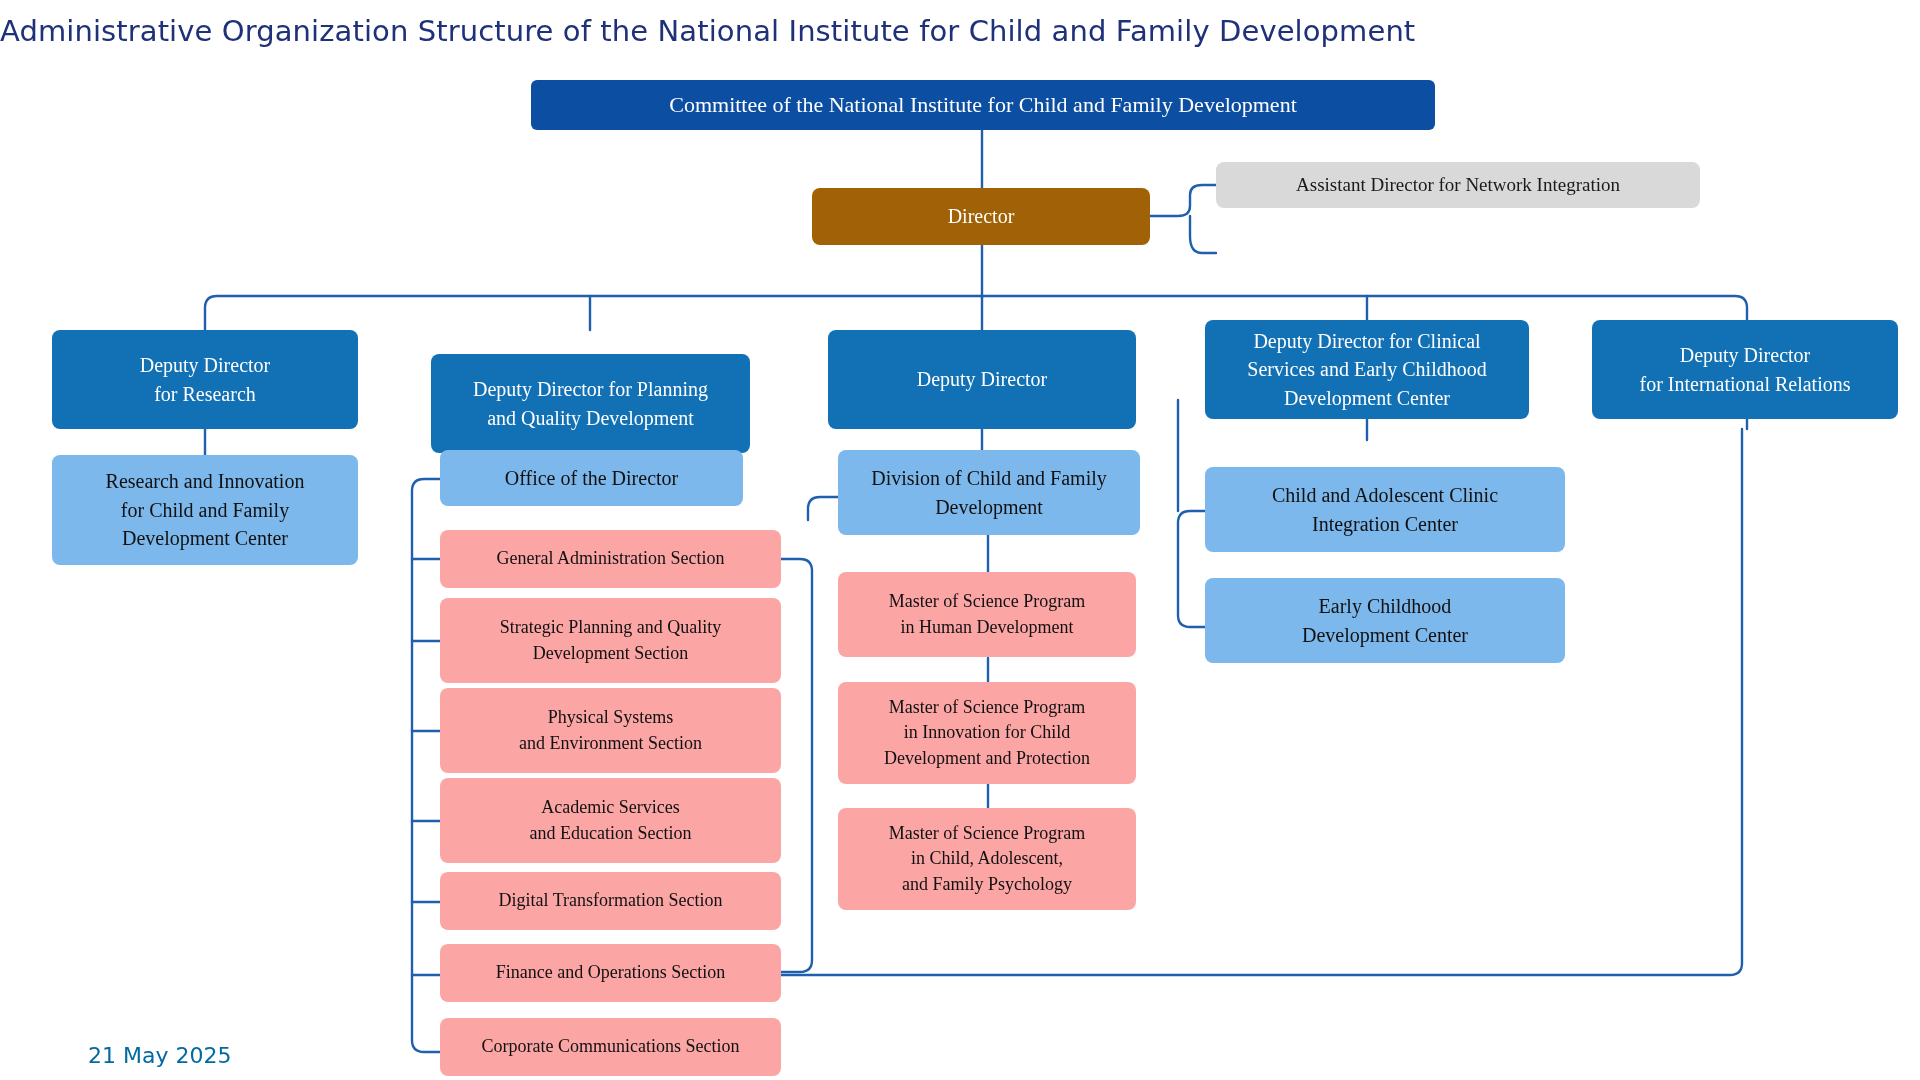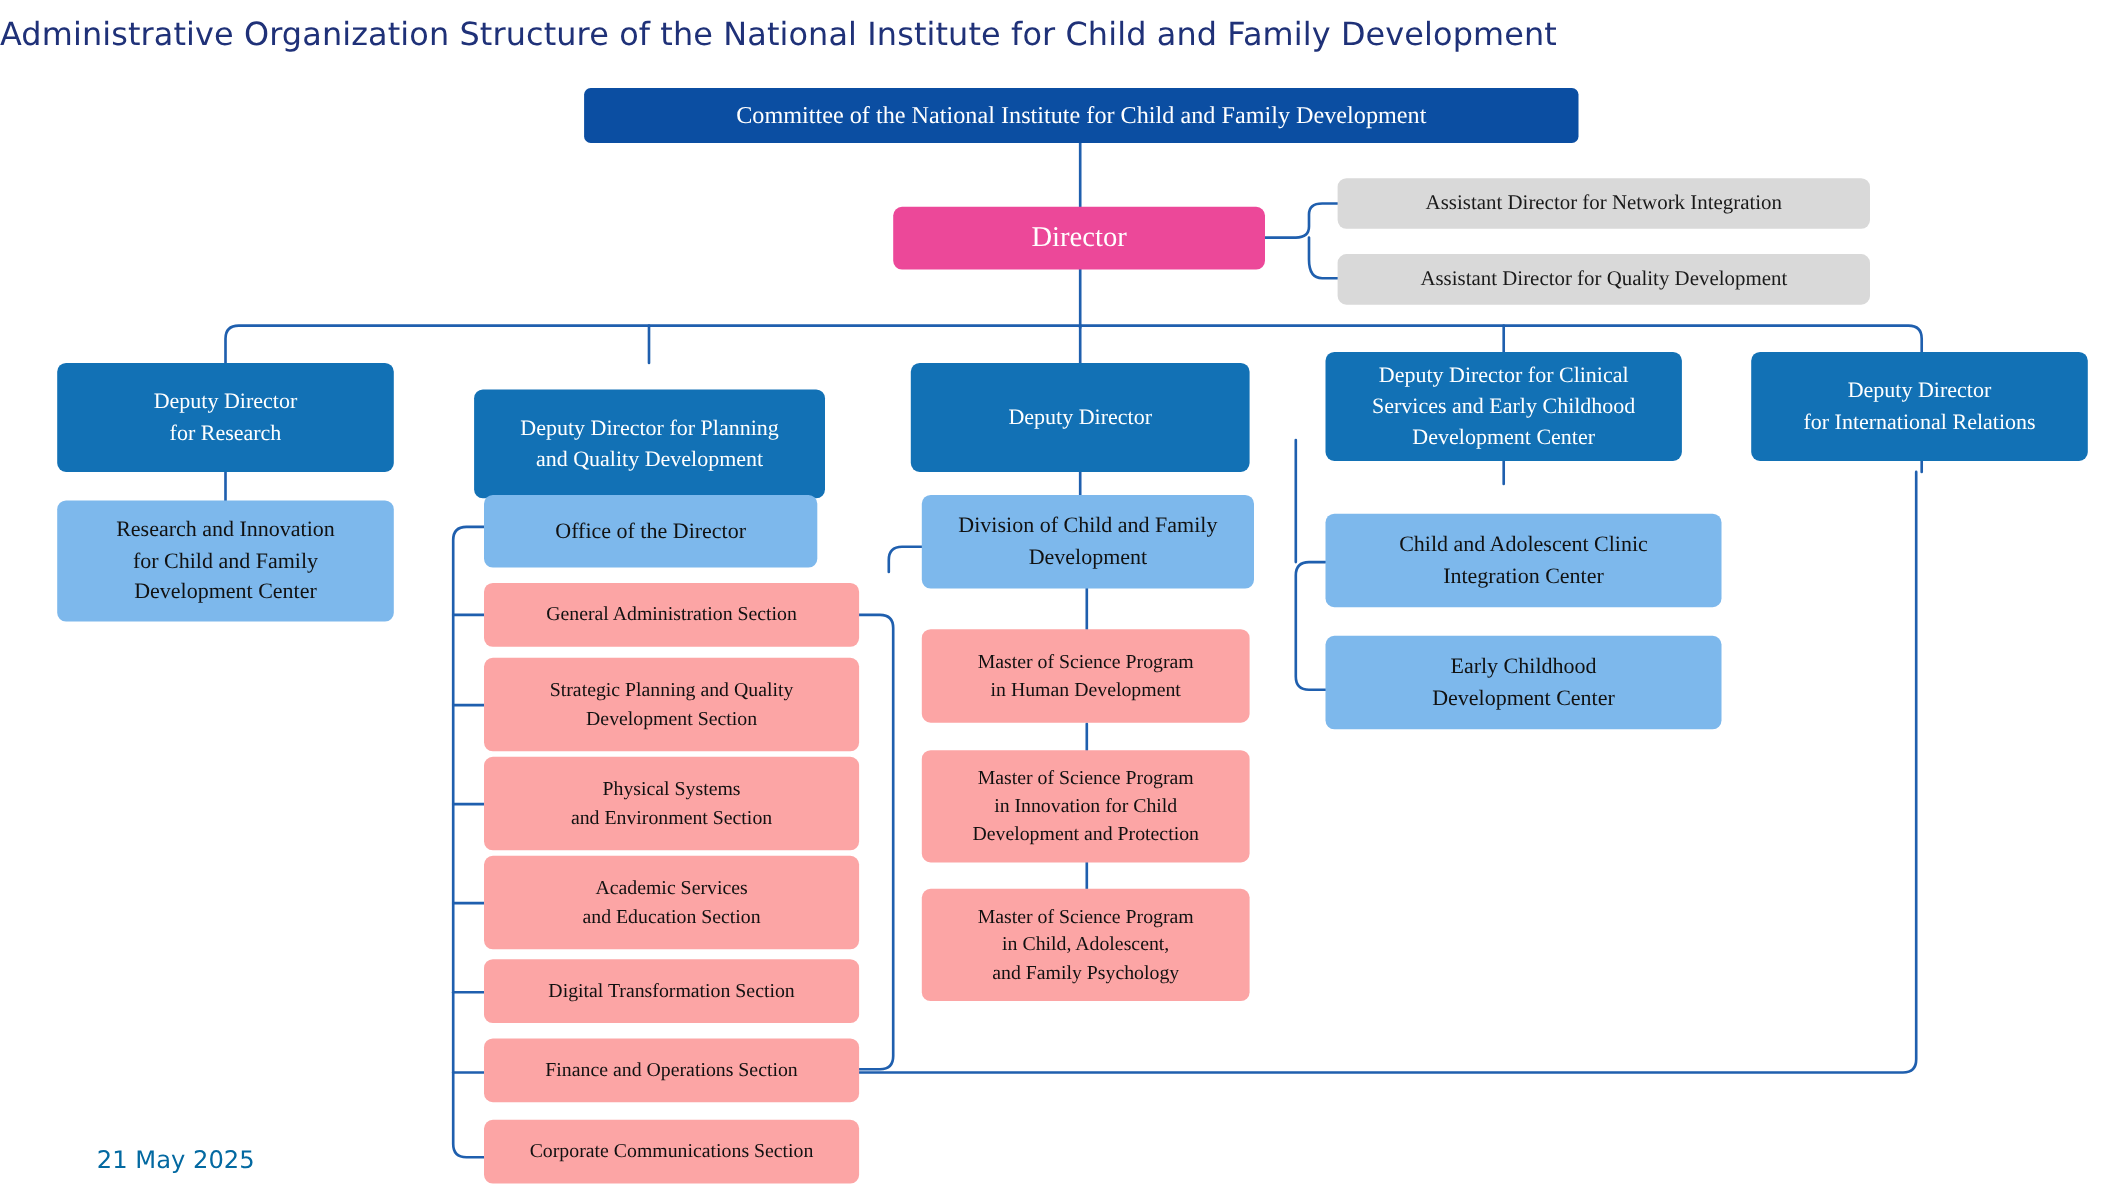--- a/index.html
+++ b/index.html
@@ -51,21 +51,21 @@
   }
   .datestamp {
     position: absolute;
     left: 88px;
     top: 1043px;
     font-size: 22px;
     color: #0369a1;
   }
   
   .lv-committee { background: #0B4EA2; color: #ffffff; font-size: 22px; border-radius: 6px;}
-  .lv-director  { background: #ec4899; color: #ffffff; font-size: 26px; }
+  .lv-director  { background: #a16207; color: #ffffff; font-size: 20px; }
   .lv-assistant { background: #D9D9D9; color: #1a1a1a; font-size: 19px; }
   .lv-deputy    { background: #1271B5; color: #ffffff; font-size: 20px; }
   .lv-center    { background: #7DB8EC; color: #111111; font-size: 20px; }
   .lv-section   { background: #fca5a5; color: #111111; font-size: 18px; }
 </style>
 </head>
 <body>
 
 <div id="canvas">
 
@@ -114,42 +114,41 @@
       <path d="M 1747 419 L 1747 429"></path>
     </g>
   </svg>
 
   <div class="node lv-committee" style="left:531px; top:80px; width:904px; height:50px;">Committee of the National Institute for Child and Family Development</div>
 
   <div class="node lv-director" style="left:812px; top:188px; width:338px; height:57px;">Director</div>
 
   <div class="node lv-assistant" style="left:1216px; top:162px; width:484px; height:46px;">Assistant Director for Network Integration</div>
 
-  <div class="node lv-assistant" style="left:1216px; top:231px; width:484px; height:46px;">Assistant Director for Quality Development</div>
 
   <div class="node lv-deputy" style="left:52px; top:330px; width:306px; height:99px;">Deputy Director
 for Research</div>
 
   <div class="node lv-deputy" style="left:431px; top:330px; width:319px; height:99px;margin-top:24px;">Deputy Director for Planning
 and Quality Development</div>
 
   <div class="node lv-deputy" style="left:828px; top:330px; width:308px; height:99px;">Deputy Director</div>
 
   <div class="node lv-deputy" style="left:1205px; top:320px; width:324px; height:99px;">Deputy Director for Clinical
 Services and Early Childhood
 Development Center</div>
 
   <div class="node lv-deputy" style="left:1592px; top:320px; width:306px; height:99px;">Deputy Director
 for International Relations</div>
 
   <div class="node lv-center" style="left:52px; top:455px; width:306px; height:110px;">Research and Innovation
 for Child and Family
 Development Center</div>
 
-  <div class="node lv-center" style="left:440px; top:450px; width:303px; height:66px;">Office of the Director</div>
+  <div class="node lv-center" style="left:440px; top:450px; width:303px; height:56px;">Office of the Director</div>
 
   <div class="node lv-section" style="left:440px; top:530px; width:341px; height:58px;">General Administration Section</div>
 
   <div class="node lv-section" style="left:440px; top:598px; width:341px; height:85px;">Strategic Planning and Quality
 Development Section</div>
 
   <div class="node lv-section" style="left:440px; top:688px; width:341px; height:85px;">Physical Systems
 and Environment Section</div>
 
   <div class="node lv-section" style="left:440px; top:778px; width:341px; height:85px;">Academic Services

